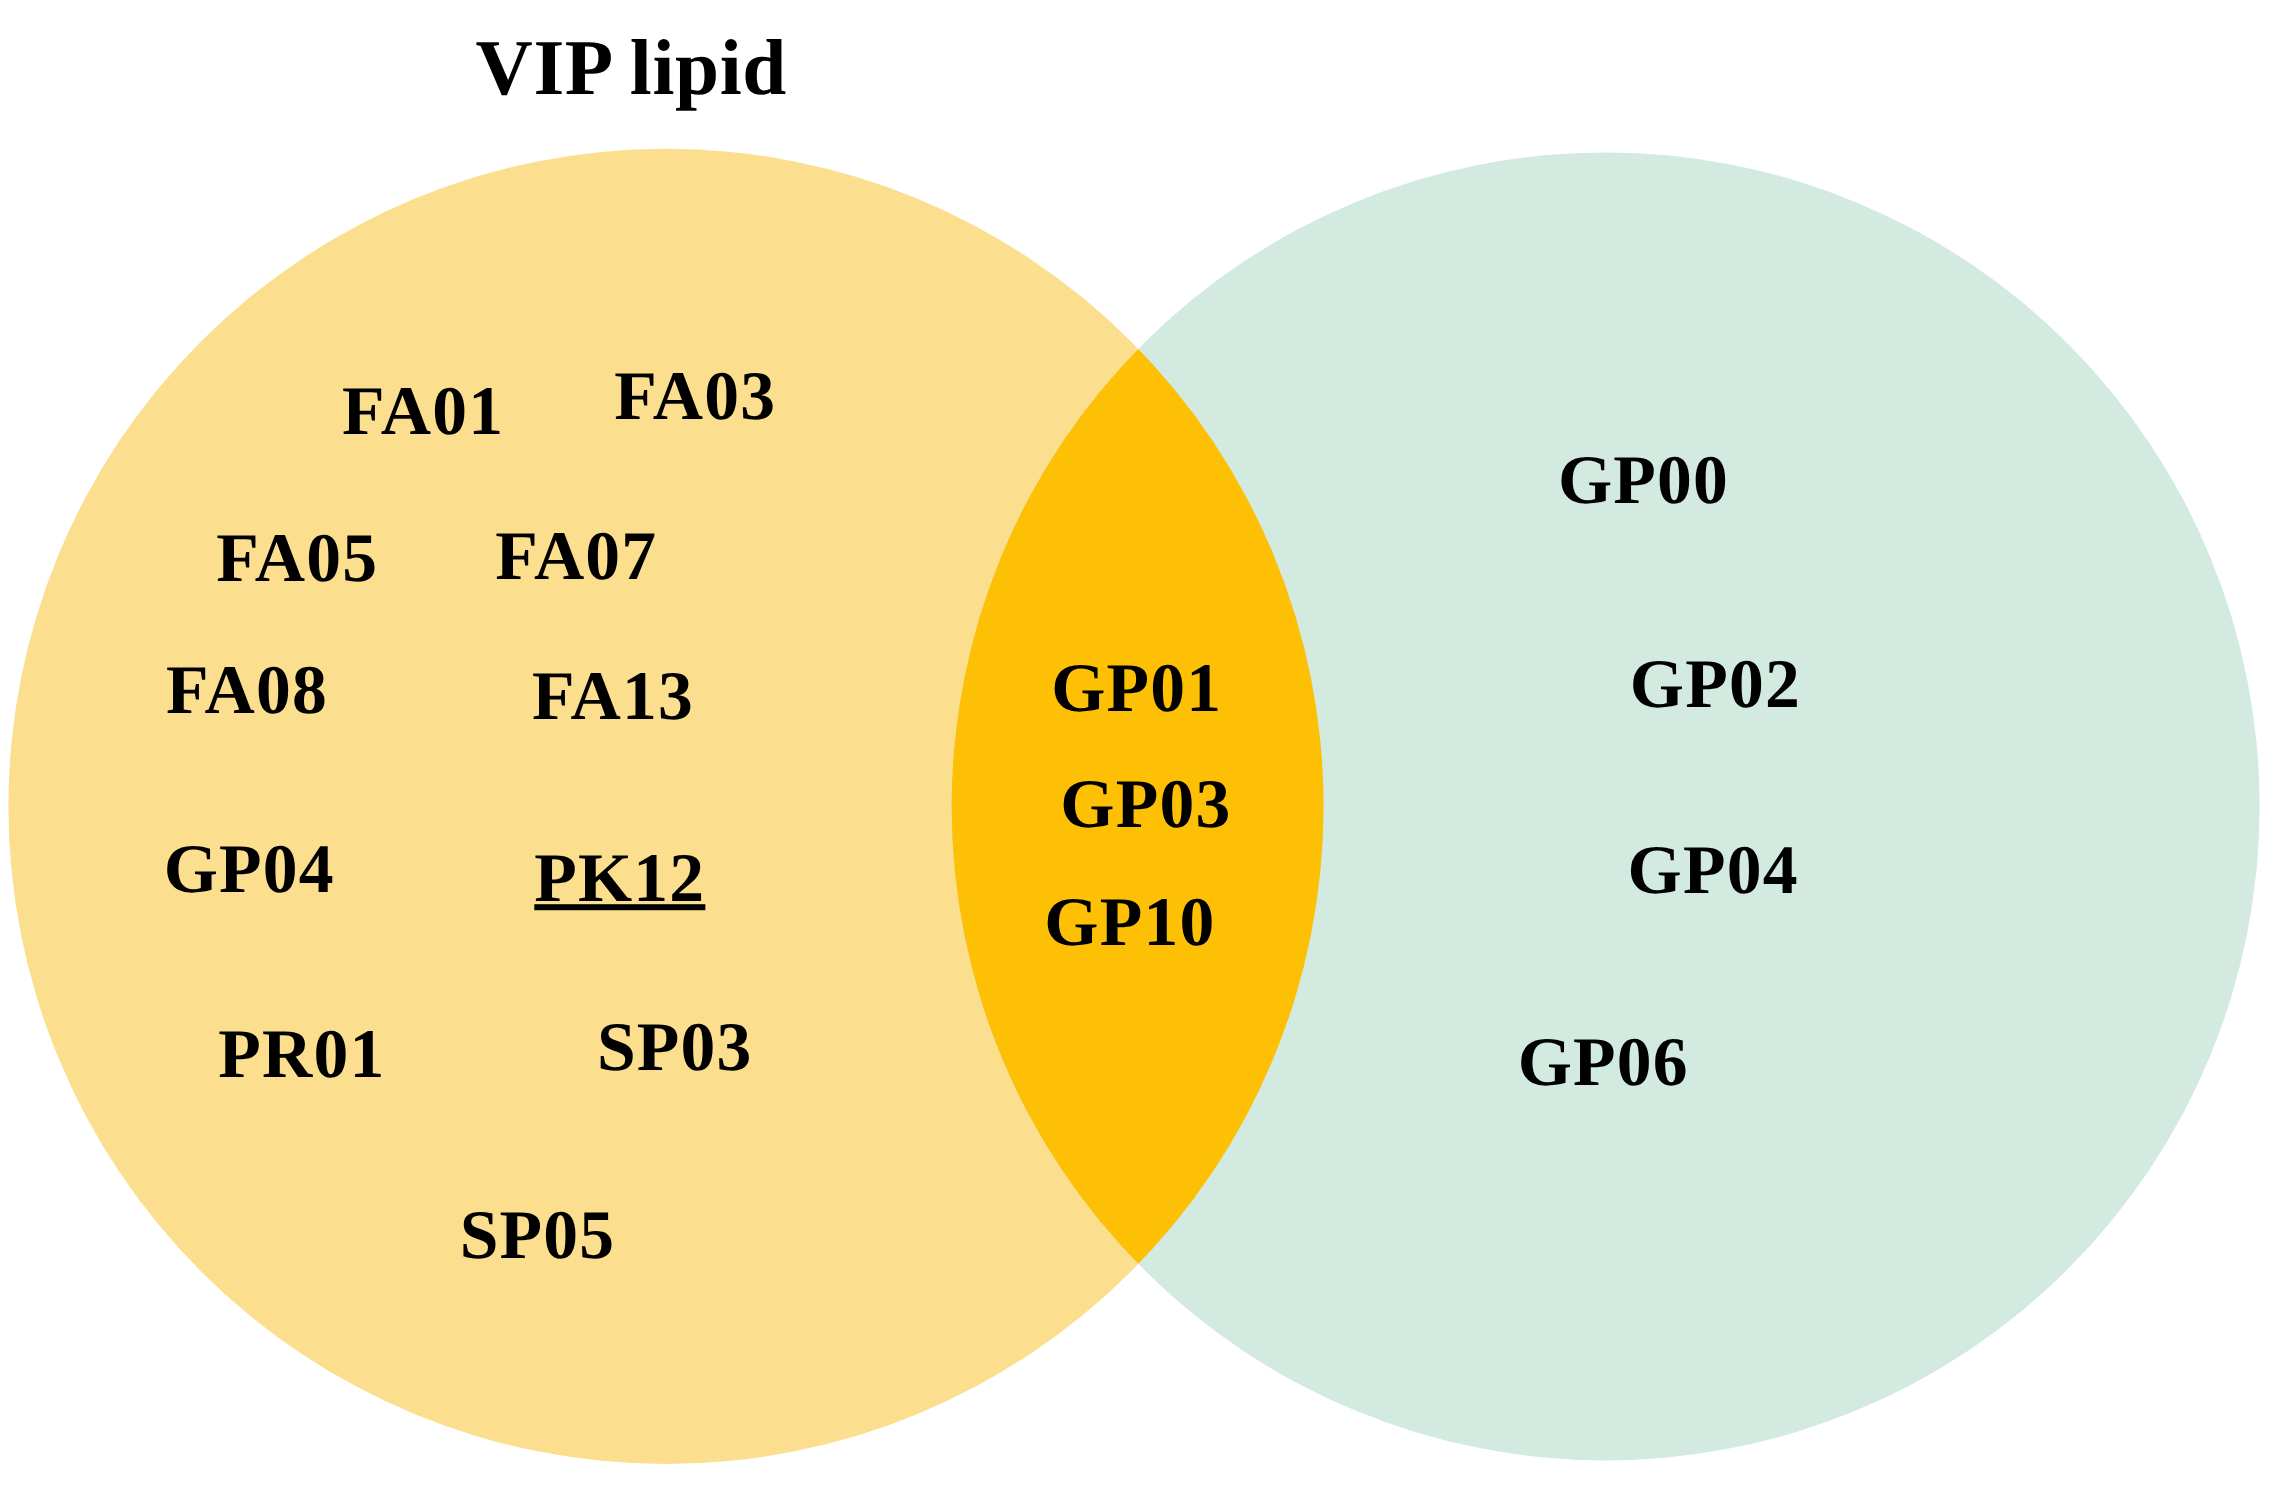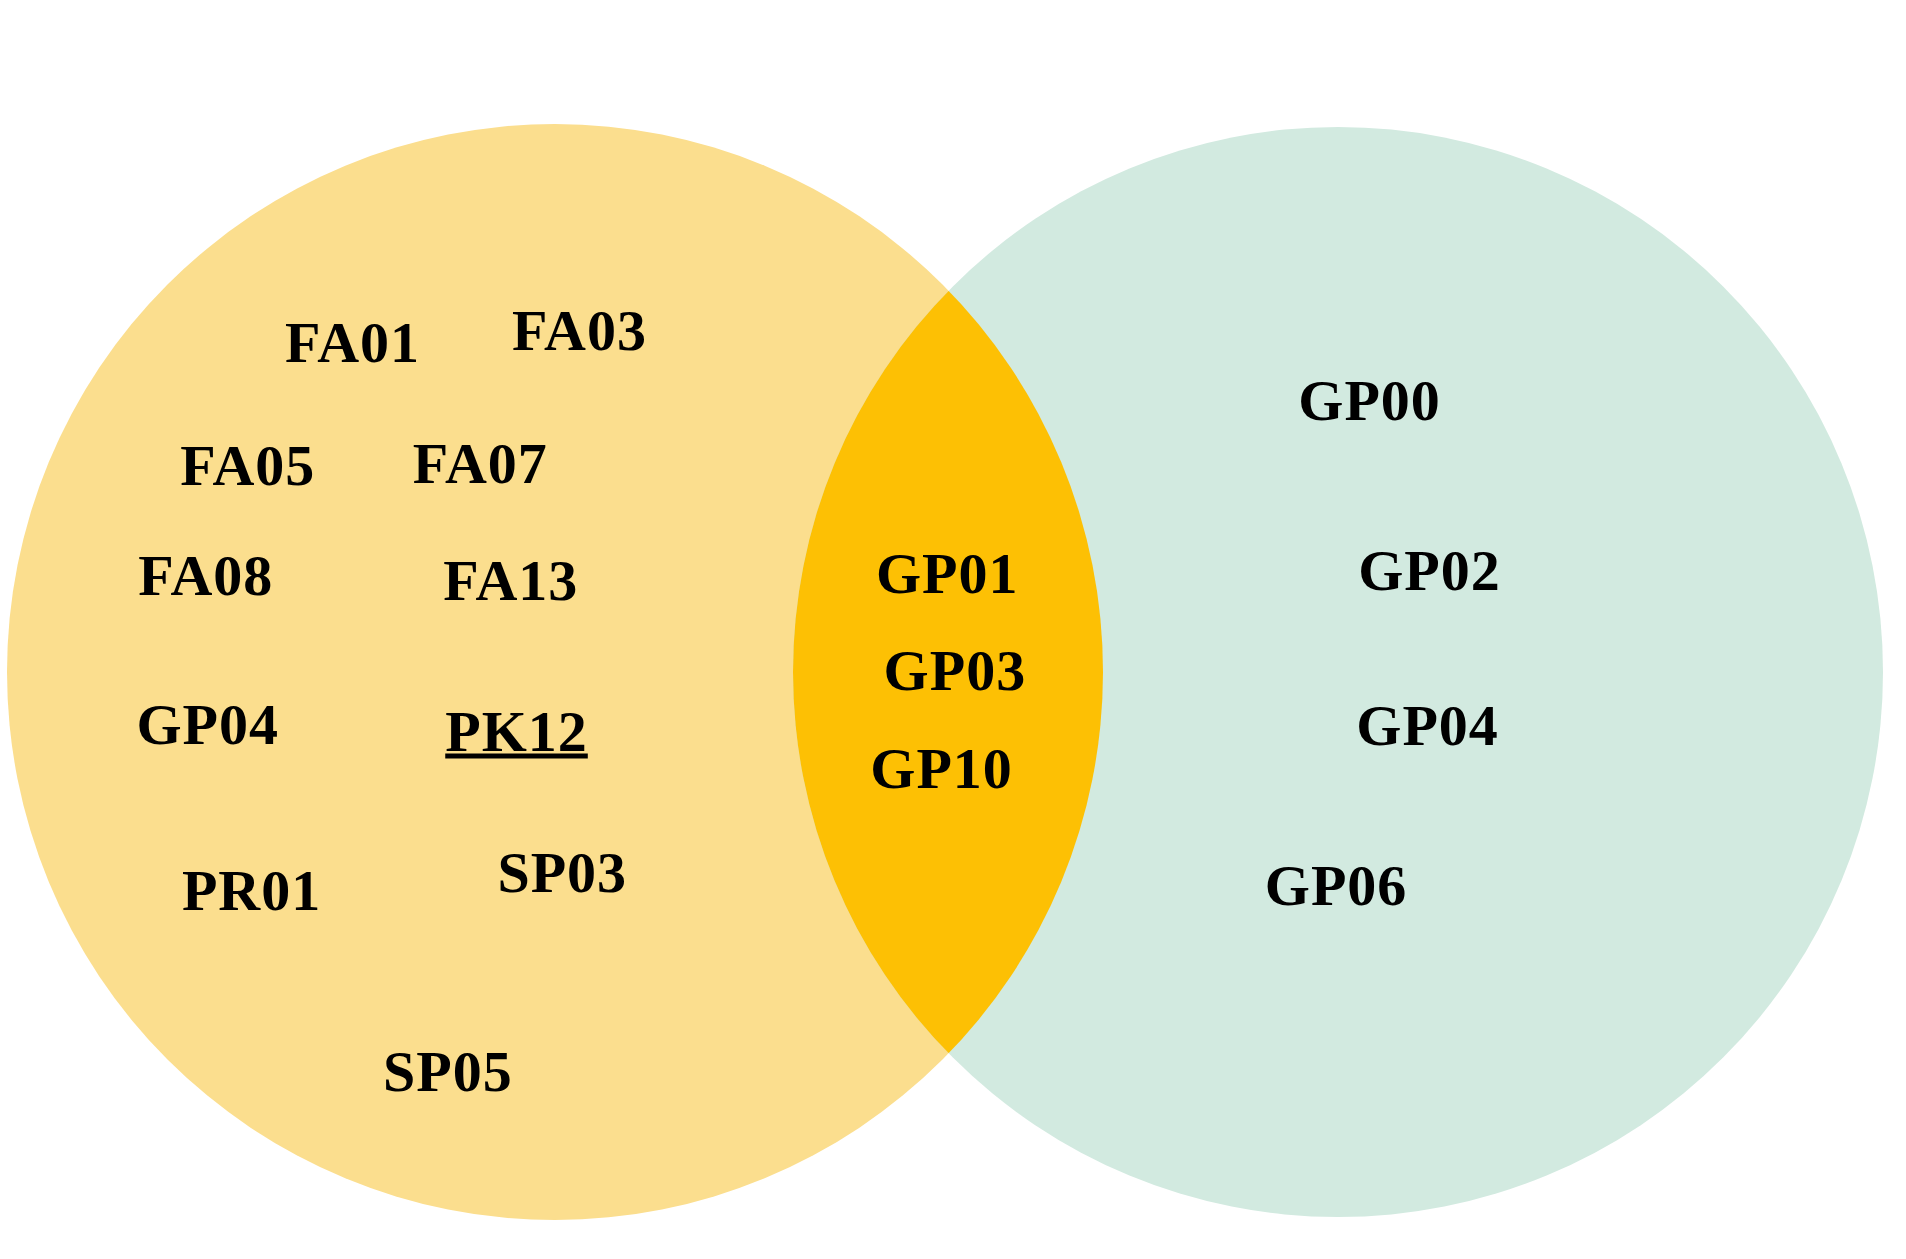--- a/index.html
+++ b/index.html
@@ -57,34 +57,35 @@
     <defs>
       <clipPath id="right-circle-clip">
         <circle cx="1338" cy="672" r="545"></circle>
       </clipPath>
     </defs>
     <circle cx="555" cy="672" r="548" fill="#FBDE8E"></circle>
     <circle cx="1338" cy="672" r="545" fill="#D2EAE0"></circle>
     <circle cx="555" cy="672" r="548" clip-path="url(#right-circle-clip)" fill="#FDC004"></circle>
   </svg>
 
+  <div class="set-title" style="left: 27.6%; top: 4.5%;">VIP lipid</div>
 
 
   <div class="labels-layer" id="labels-layer" style="color: rgb(0, 0, 0);">
       <div class="venn-label" style="left: 18.5%; top: 27.2%;">FA01</div>
       <div class="venn-label" style="left: 30.4%; top: 26.2%;">FA03</div>
       <div class="venn-label" style="left: 13%; top: 36.9%;">FA05</div>
       <div class="venn-label" style="left: 25.2%; top: 36.8%;">FA07</div>
       <div class="venn-label" style="left: 10.8%; top: 45.7%; font-family: Liberation Serif, serif;">FA08</div>
       <div class="venn-label" style="left: 26.8%; top: 46.1%;">FA13</div>
       <div class="venn-label" style="left: 10.9%; top: 57.5%;">GP04</div>
       <div class="venn-label" style="left: 27.1%; top: 58.1%; text-decoration: underline;">PK12</div>
-      <div class="venn-label" style="left: 13.2%; top: 69.7%; margin-top: 12px;">PR01</div>
+      <div class="venn-label" style="left: 13.2%; top: 69.7%;">PR01</div>
       <div class="venn-label" style="left: 29.5%; top: 69.3%;">SP03</div>
-      <div class="venn-label" style="left: 23.5%; top: 81.7%; margin-top: 42px;">SP05</div>
+      <div class="venn-label" style="left: 23.5%; top: 81.7%;">SP05</div>
       <div class="venn-label" style="left: 49.7%; top: 45.5%;">GP01</div>
       <div class="venn-label" style="left: 50.1%; top: 53.2%;">GP03</div>
       <div class="venn-label" style="left: 49.4%; top: 61%;">GP10</div>
       <div class="venn-label" style="left: 69.6%; top: 31.8%; margin-left: 43px;">GP00</div>
       <div class="venn-label" style="left: 75%; top: 45.3%;">GP02</div>
       <div class="venn-label" style="left: 74.9%; top: 57.6%;">GP04</div>
       <div class="venn-label" style="left: 70.1%; top: 70.3%;">GP06</div>
     </div>
 
 </div>

